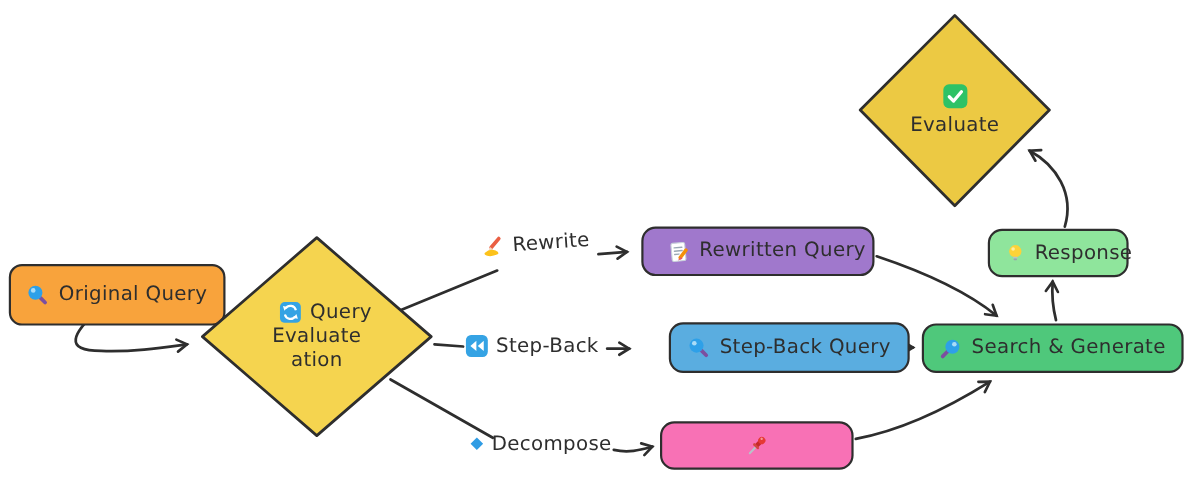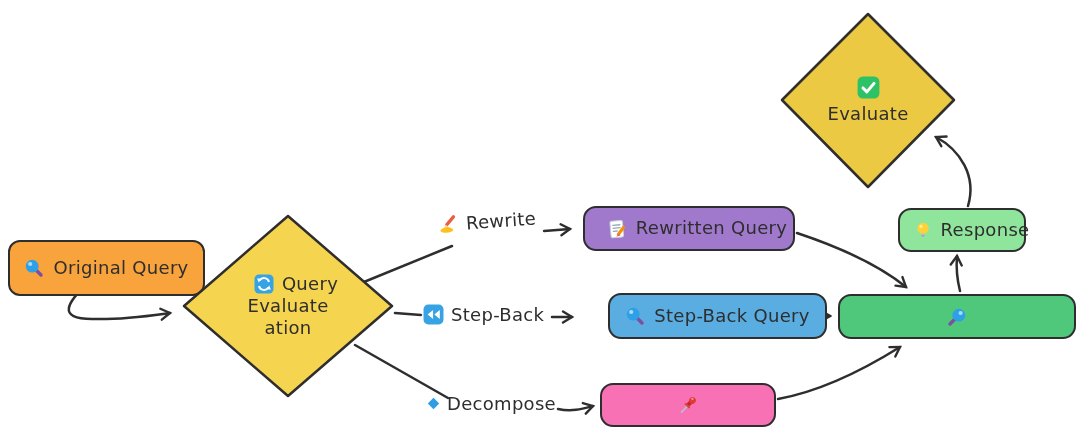--- a/index.html
+++ b/index.html
@@ -129,20 +129,21 @@
   </div>
 
   <div class="node" style="left: 838px; top: 294px; width: 238px; height: 45px; background-color: rgb(79, 200, 123);">
     <span class="icn">
       <svg width="20" height="20" viewBox="0 0 20 20">
         <line x1="7.2" y1="12.8" x2="3" y2="17" stroke="#7c4fa0" stroke-width="3.4" stroke-linecap="round"></line>
         <circle cx="11.8" cy="8.2" r="6.4" fill="#2ea0e8"></circle>
         <circle cx="13.6" cy="6" r="2.1" fill="#aadcf7"></circle>
       </svg>
     </span>
+    <span class="lbl">Search &amp; Generate</span>
   </div>
 
   <div class="node" style="left: 898px; top: 208px; width: 128px; height: 44px; background-color: rgb(143, 229, 156); padding-left: 19px;">
     <span class="icn">
       <svg width="18" height="20" viewBox="0 0 20 20">
         <circle cx="10" cy="8.2" r="6.2" fill="#fdd338"></circle>
         <circle cx="7.8" cy="6" r="1.8" fill="#ffeda0"></circle>
         <rect x="7.8" y="13.8" width="4.4" height="1.7" rx="0.8" fill="#b9c2c9"></rect>
         <rect x="8.3" y="15.6" width="3.4" height="1.6" rx="0.7" fill="#99a4ad"></rect>
       </svg>

